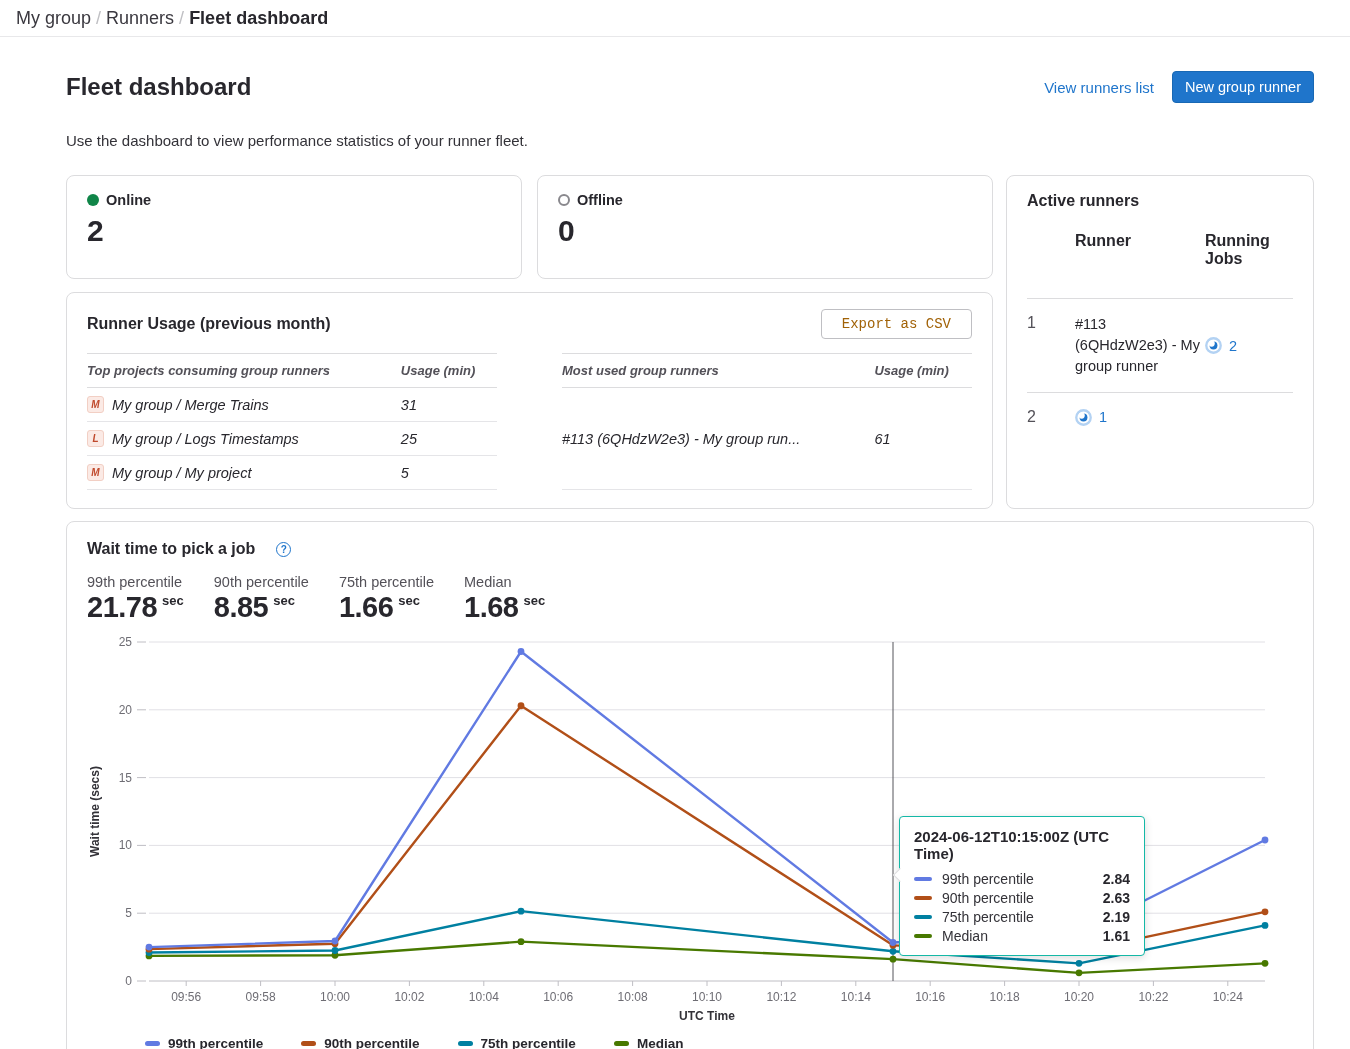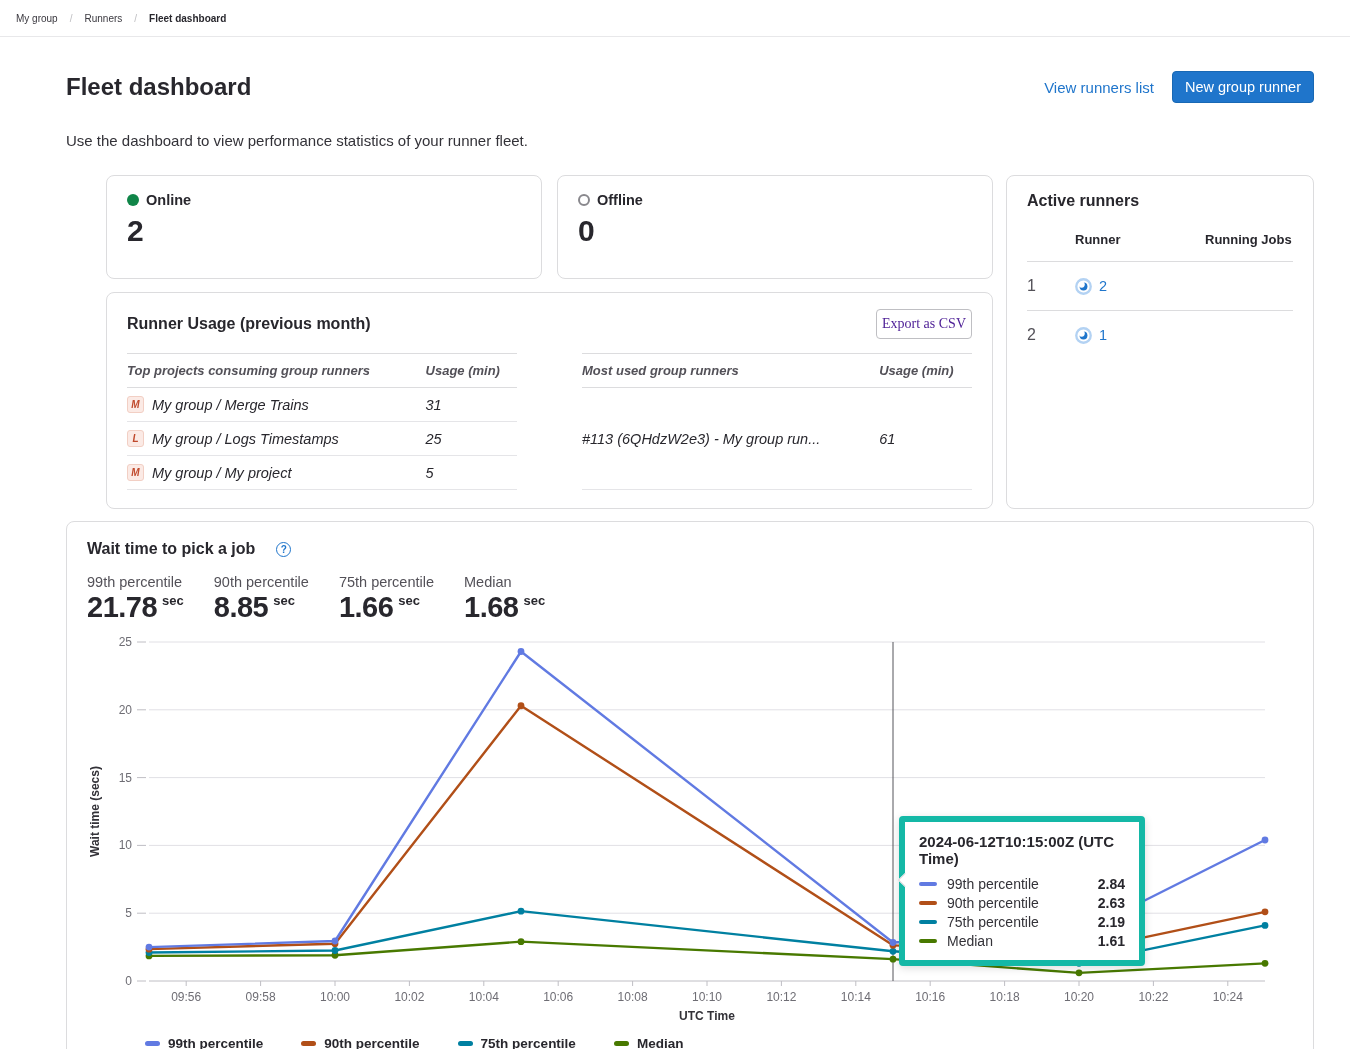--- a/index.html
+++ b/index.html
@@ -5,76 +5,76 @@
   * { box-sizing: border-box; }
   html, body { margin: 0; padding: 0; background: #fff; }
   body {
     width: 1350px;
     font-family: "Liberation Sans", sans-serif;
     color: #28272d;
     font-size: 14px;
   }
   
   .breadcrumb-bar {
-    display: flex; align-items: center; gap: 12px;
+    display: flex; align-items: center; gap: 5px;
     padding: 16px 16px; height: 37px;
     border-bottom: 1px solid #e8e8ea;
-    font-size: 10px;
+    font-size: 18px;
   }
   .crumb { color: #3a383f; cursor: pointer; }
   .crumb-sep { color: #bfbfc3; }
   .crumb.current { font-weight: 700; color: #28272d; }
   
   .main { padding: 20px 36px 22px 66px; }
   .page-header { display: flex; align-items: center; justify-content: space-between; margin-top: 14px; }
   .page-title { font-size: 24px; font-weight: 700; margin: 0; }
   .header-actions { display: flex; align-items: center; gap: 18px; }
   .link-btn { color: #1f75cb; font-size: 15px; text-decoration: none; cursor: pointer; }
   .primary-btn {
     background: #1f75cb; color: #fff; border: 1px solid #1868b4;
     border-radius: 4px; padding: 7px 12px; font-size: 14.5px;
     font-family: inherit; cursor: pointer;
   }
   .description { font-size: 15px; color: #333238; margin: 29px 0 26px; }
   
   .dash-grid { display: grid; grid-template-columns: 1fr 308px; gap: 13px; align-items: stretch; }
-  .left-col { display: flex; flex-direction: column; gap: 13px; margin-left: 40px; }
+  .left-col { display: flex; flex-direction: column; gap: 13px; }
   .status-row { display: grid; grid-template-columns: 1fr 1fr; gap: 15px; }
   .card { background: #fff; border: 1px solid #dcdcde; border-radius: 8px; }
   .status-card { padding: 16px 20px; height: 104px; }
   .status-label { display: flex; align-items: center; gap: 7px; font-weight: 700; font-size: 14.5px; }
   .dot-online { width: 12px; height: 12px; border-radius: 50%; background: #108548; }
   .dot-offline { width: 12px; height: 12px; border-radius: 50%; background: #fff; border: 2px solid #89888d; }
   .status-value { font-size: 30px; font-weight: 700; margin-top: 8px; line-height: 1; }
   
   .usage-card { padding: 16px 20px 18px; }
   .usage-header { display: flex; align-items: center; justify-content: space-between; }
   .card-title { font-size: 16px; font-weight: 700; margin: 0; }
   .secondary-btn {
     background: #fff; border: 1px solid #bfbfc3; border-radius: 4px;
-    padding: 6px 5px; font-size: 14px; color: #4c1d95; font-family: Liberation Serif, serif; cursor: pointer;
+    padding: 6px 20px; font-size: 14px; color: #a16207; font-family: Liberation Mono, monospace; cursor: pointer;
   }
   .usage-tables { display: grid; grid-template-columns: 1fr 1fr; gap: 65px; margin-top: 14px; font-style: italic; }
   table.usage { width: 100%; border-collapse: collapse; }
   table.usage th {
     font-size: 13px; font-weight: 700; color: #535158; text-align: left;
     padding: 9px 0; border-top: 1px solid #dcdcde; border-bottom: 1px solid #dcdcde;
   }
   table.usage th.num, table.usage td.num { text-align: left; }
   table.usage td { font-size: 14.5px; padding: 8px 0; border-bottom: 1px solid #e5e5e8; }
   .proj-cell { display: flex; align-items: center; gap: 8px; }
   .avatar {
     width: 17px; height: 17px; border-radius: 3px; flex: 0 0 auto;
     background: #fbeae5; border: 1px solid #f2cfc4; color: #c0492c;
     font-size: 10px; font-weight: 700; display: flex; align-items: center; justify-content: center;
   }
   
   .runners-card { padding: 16px 20px; }
   .runners-table-head, .runners-row { display: grid; grid-template-columns: 44px 1fr 88px; column-gap: 4px; }
-  .runners-table-head { padding: 22px 0 14px; border-bottom: 1px solid #dcdcde; font-weight: 700; font-size: 13px; }
+  .runners-table-head { padding: 22px 0 30px; border-bottom: 1px solid #dcdcde; font-weight: 700; font-size: 16px; }
   .runners-row { padding: 15px 0; }
   .runners-row + .runners-row { border-top: 1px solid #dcdcde; }
   .runner-index { font-size: 16px; color: #535158; }
   .runner-name { font-size: 14.5px; line-height: 1.45; }
   .runner-jobs { display: flex; align-items: center; gap: 7px; }
   .jobs-count { color: #1f75cb; font-size: 14.5px; }
   
   .chart-card { margin-top: 12px; padding: 18px 20px 16px; }
   .chart-title-row { display: flex; align-items: center; gap: 21px; }
   .help-icon {
@@ -85,21 +85,21 @@
   .stats-row { display: flex; gap: 30px; margin-top: 16px; }
   .stat-label { font-size: 14.5px; color: #535158; }
   .stat-value-row { display: flex; align-items: flex-start; gap: 5px; margin-top: 3px; }
   .stat-value { font-size: 29px; font-weight: 700; line-height: 1; letter-spacing: -0.5px; }
   .stat-unit { font-size: 13px; font-weight: 700; }
   .chart-wrap { position: relative; margin-top: 12px; }
   svg.chart text { font-family: "Liberation Sans", sans-serif; font-size: 12px; fill: #6e6d74; }
   svg.chart text.axis-title { font-weight: 700; fill: #333238; }
   .chart-tooltip {
     position: absolute; left: 812px; top: 182px; width: 246px;
-    background: #fff; border: 6px solid #14b8a6; border-radius: 4px;
+    background: #fff; border: 1px solid #14b8a6; border-radius: 4px;
     box-shadow: 0 2px 8px rgba(0,0,0,0.14); padding: 11px 14px 10px; z-index: 5;
   }
   .chart-tooltip::before {
     content: ''; position: absolute; left: -5.5px; top: 53px; width: 9px; height: 9px;
     background: #fff; border-left: 1px solid #dcdcde; border-bottom: 1px solid #dcdcde;
     transform: rotate(45deg);
   }
   .tooltip-title { font-size: 15px; font-weight: 700; margin-bottom: 7px; color: #28272d; }
   .tooltip-row { display: flex; align-items: center; height: 19px; font-size: 14px; color: #333238; }
   .tooltip-row .t-label { flex: 1 1 auto; }
@@ -216,20 +216,21 @@
 
     <div class="card runners-card">
       <h2 class="card-title">Active runners</h2>
       <div class="runners-table-head">
         <span></span>
         <span>Runner</span>
         <span>Running Jobs</span>
       </div>
       <div class="runners-row">
         <span class="runner-index">1</span>
+        <span class="runner-name">#113 (6QHdzW2e3) - My group runner</span>
         <span class="runner-jobs">
           <svg width="17" height="17" viewBox="0 0 16 16">
             <circle cx="8" cy="8" r="6.8" fill="#fff" stroke="#b3d2f3" stroke-width="2.2"></circle>
             <circle cx="8" cy="8" r="3.7" fill="#1f75cb"></circle>
             <circle cx="6.3" cy="6.2" r="2.9" fill="#fff"></circle>
           </svg>
           <span class="jobs-count">2</span>
         </span>
       </div>
       <div class="runners-row">

